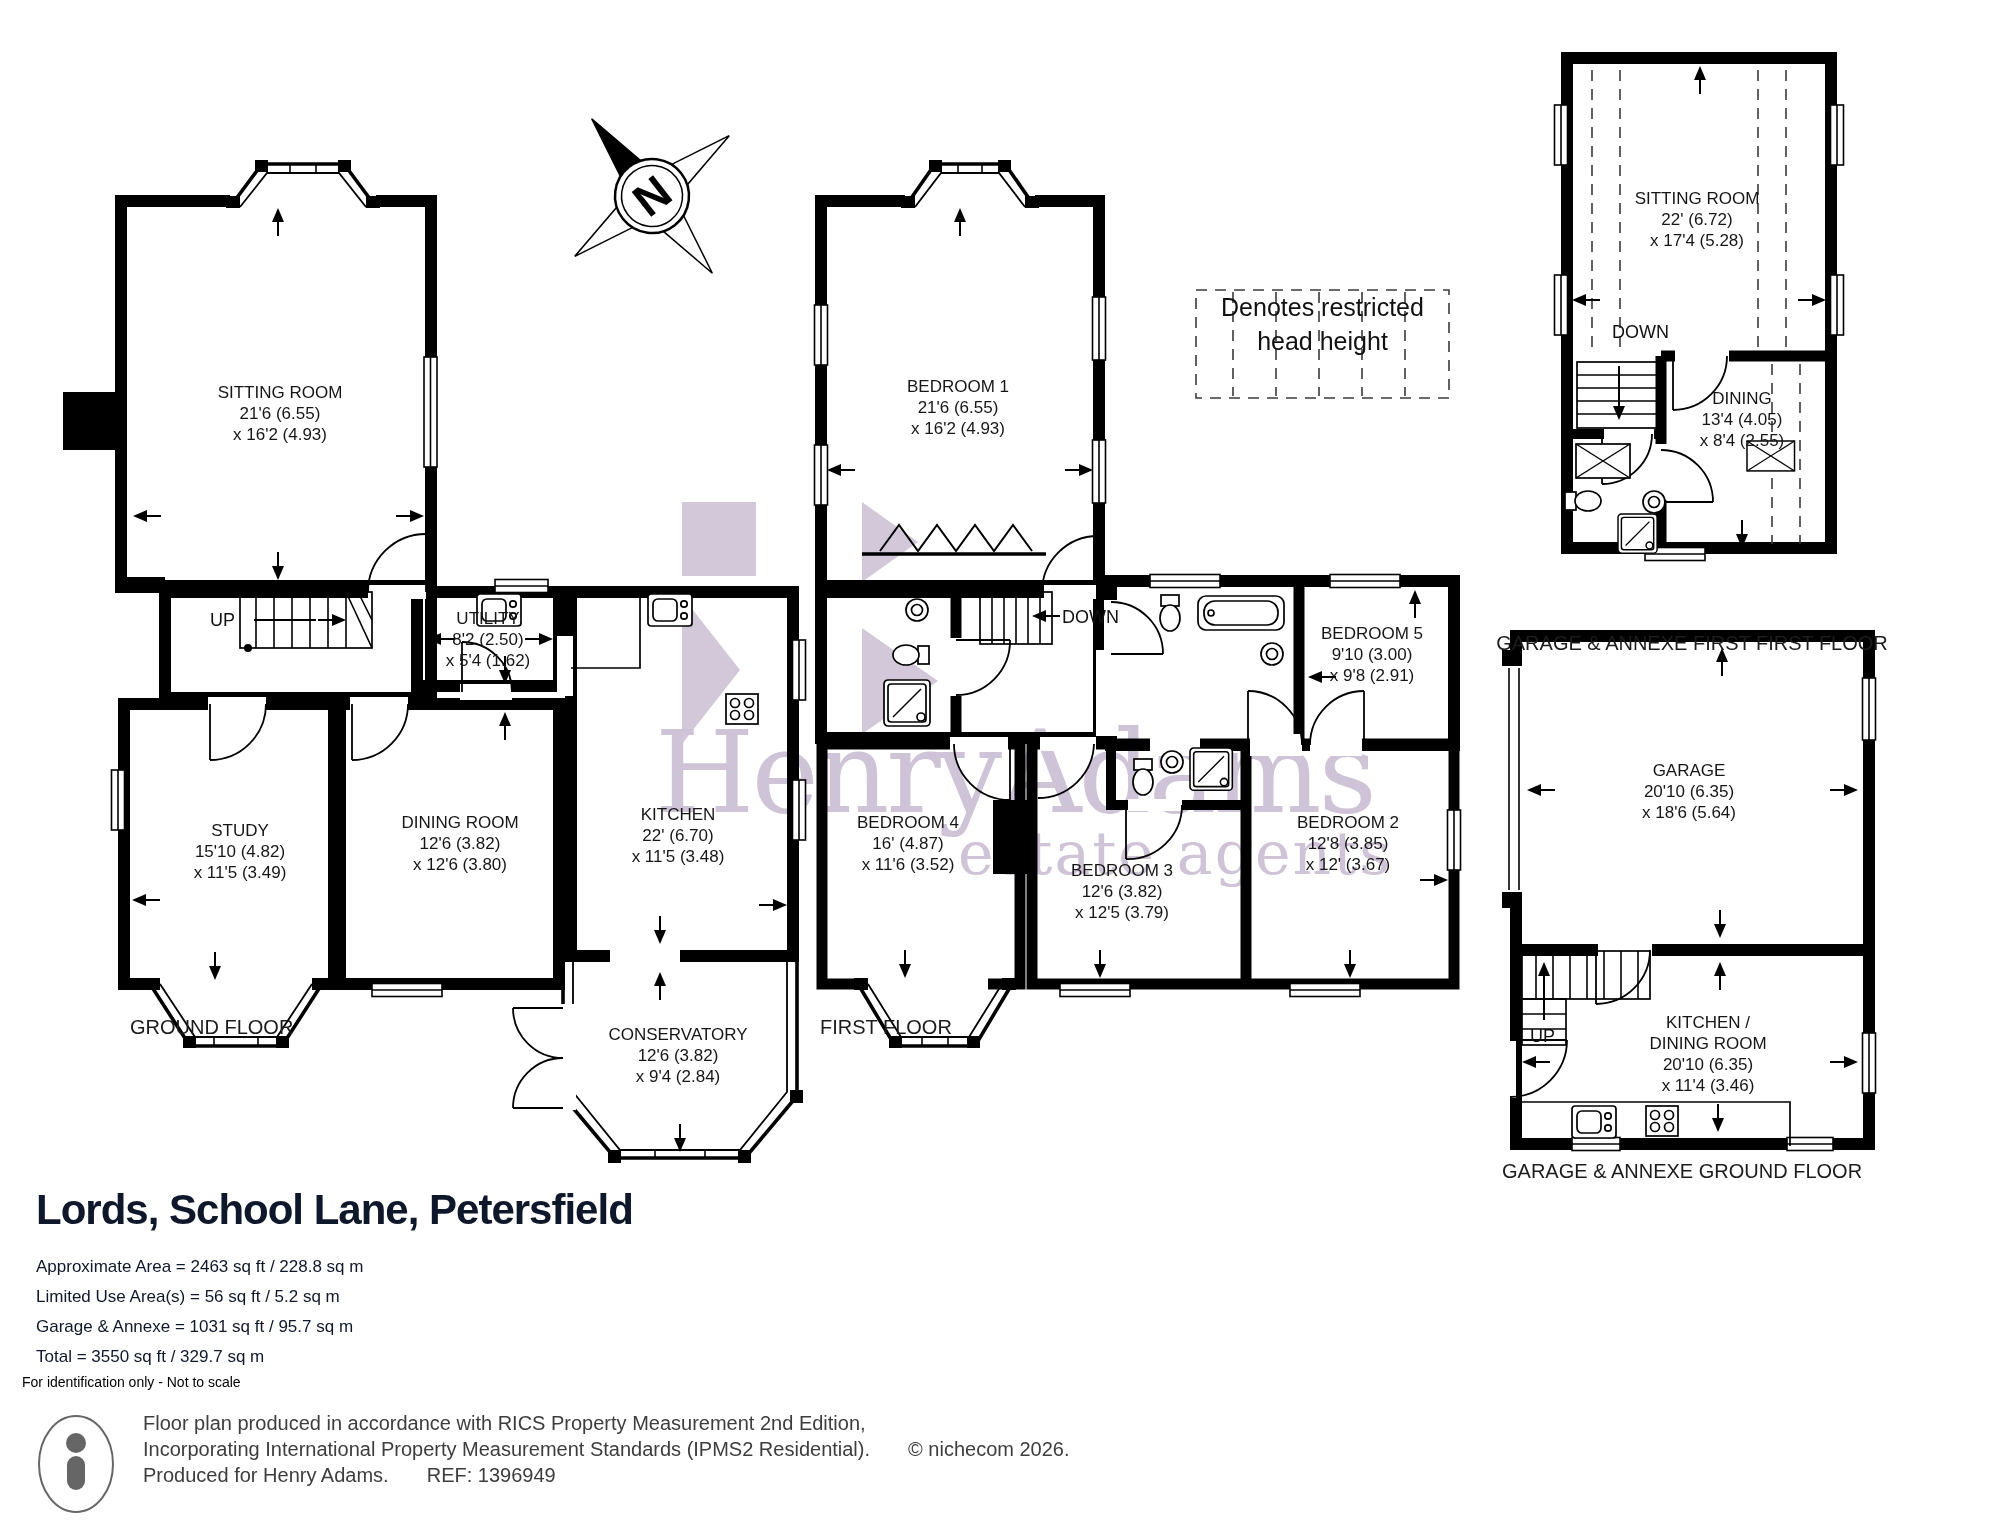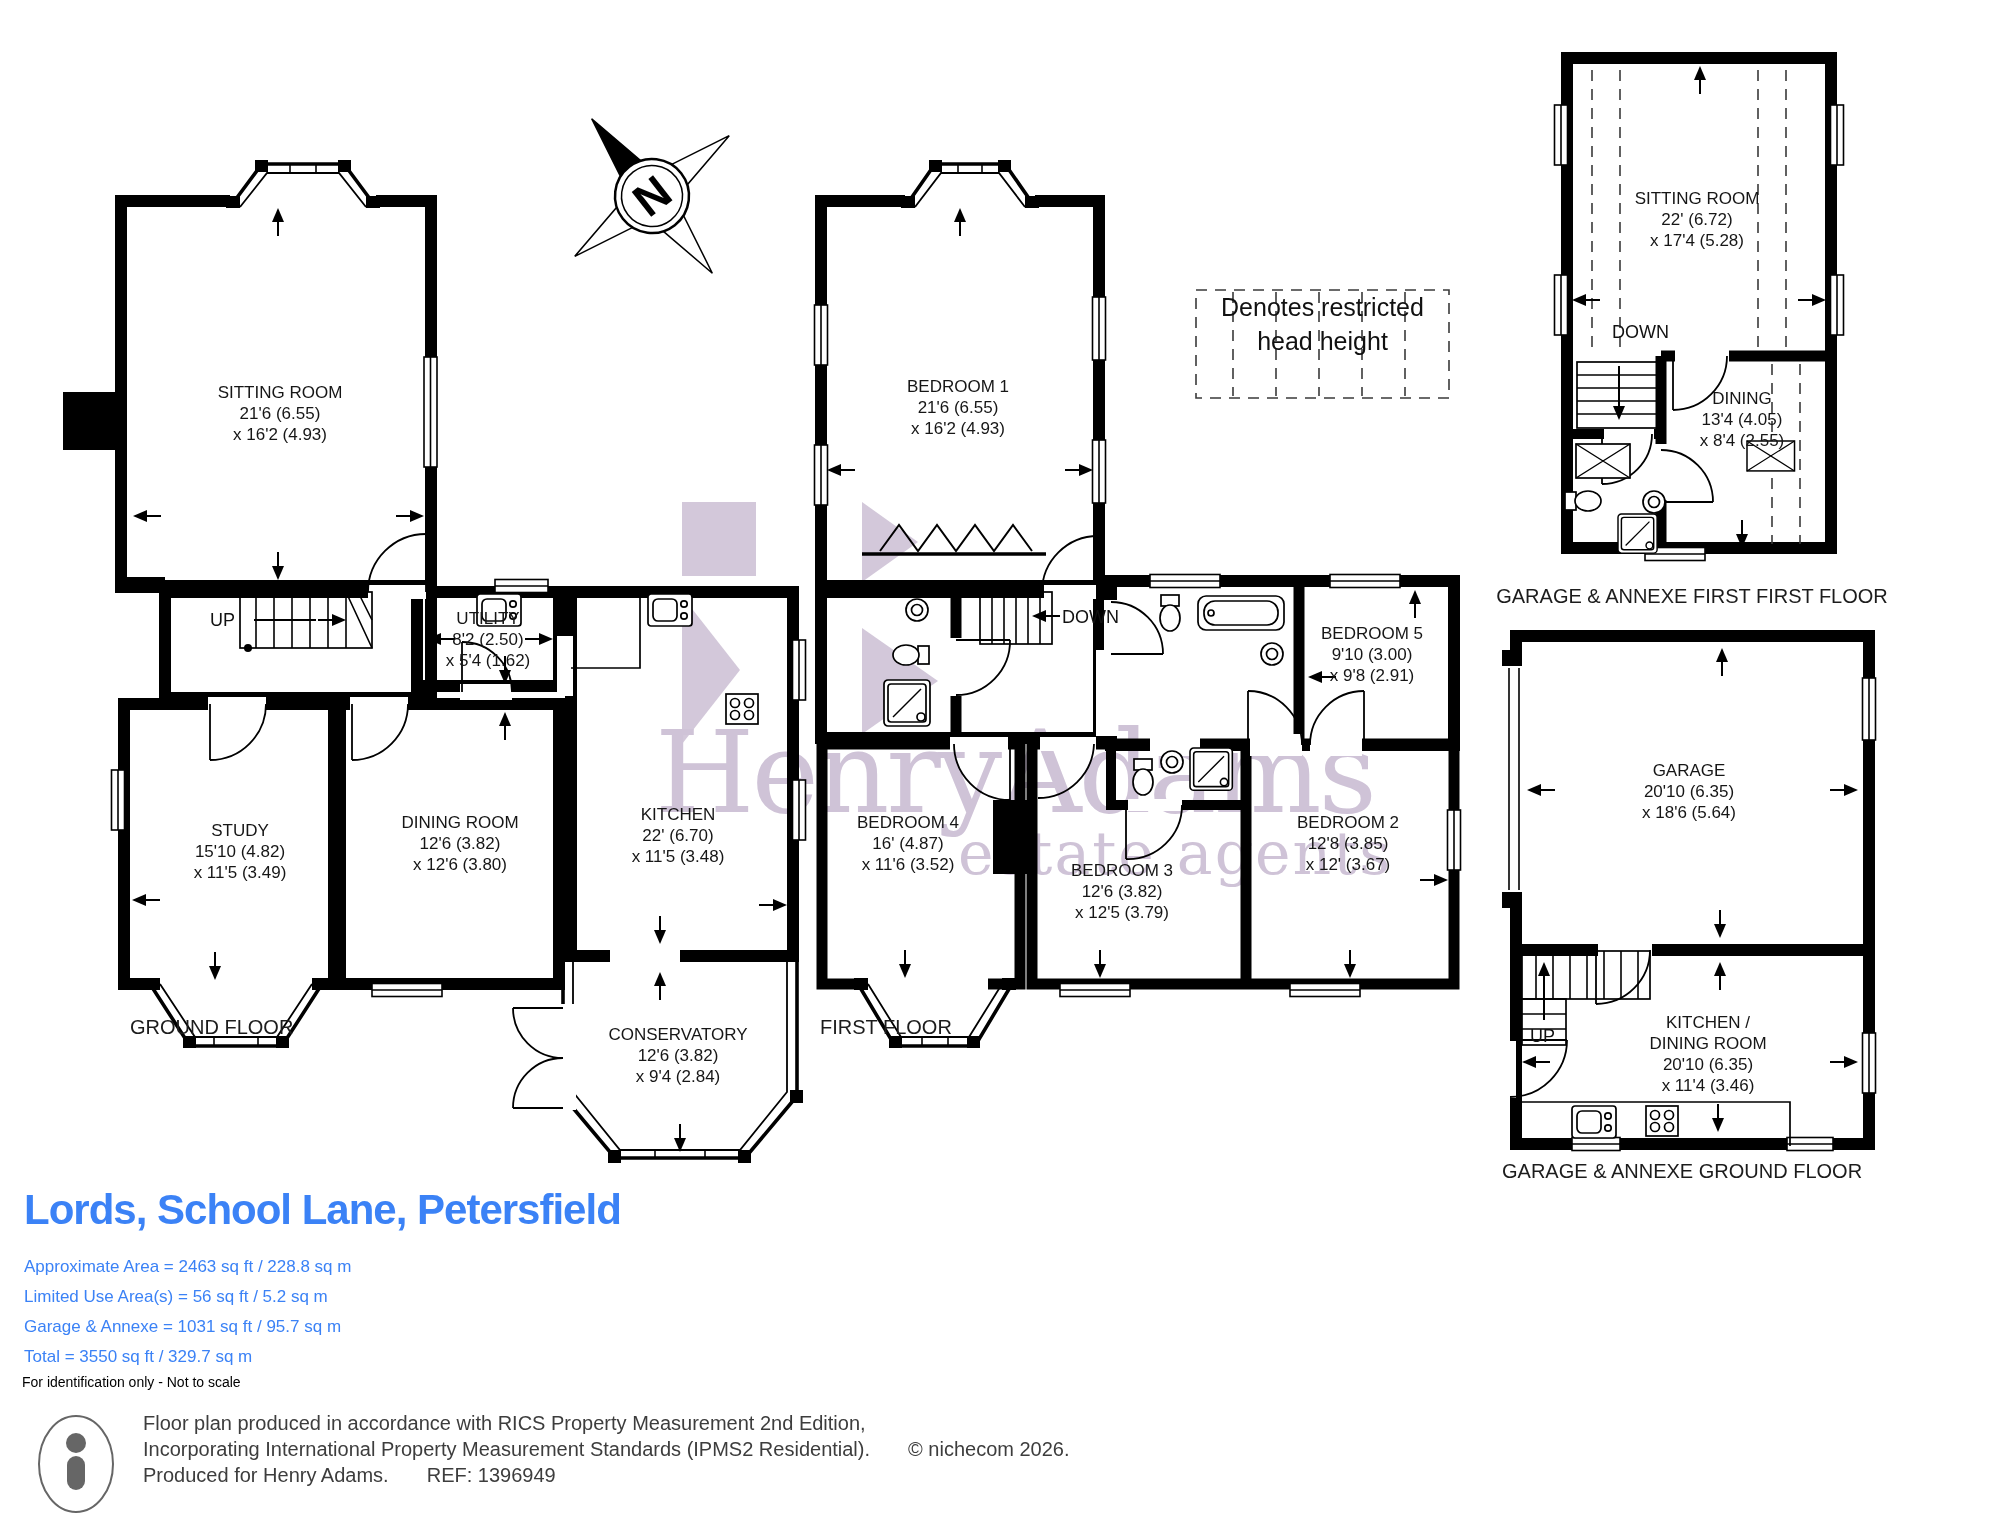--- a/index.html
+++ b/index.html
@@ -20,33 +20,33 @@
   .leaf{stroke:#000;stroke-width:1.8;}
   .tread{stroke:#000;stroke-width:1.6;}
   .winr{fill:#fff;stroke:#000;stroke-width:1.6;}
   .winl{stroke:#000;stroke-width:1.6;}
   .dash{fill:none;stroke:#3a3a3a;stroke-width:1.6;stroke-dasharray:11 8;}
   .grayline{stroke:#666;stroke-width:2;fill:none;}
   
   .room-label{position:absolute;transform:translateX(-50%);text-align:center;z-index:3;
       font-size:17px;line-height:21px;color:#161616;white-space:nowrap;}
   .floor-label{position:absolute;z-index:3;font-size:20px;color:#1c1c1c;white-space:nowrap;}
-  .floor-label.centered{transform:translateX(-50%);}
+  .floor-label.centered{transform:translateX(-50%);margin-top:47px;}
   .stair-label{position:absolute;z-index:3;font-size:18px;color:#111;white-space:nowrap;}
   #legend{position:absolute;left:1196px;top:290px;width:253px;height:108px;z-index:3;
       display:flex;flex-direction:column;align-items:center;
       font-size:25px;line-height:34px;color:#111;}
   #watermark{position:absolute;left:0;top:0;width:100%;height:100%;z-index:0;}
   .wm-brand{position:absolute;left:655px;top:706px;font-family:"DejaVu Serif",serif;
       font-size:114px;letter-spacing:-3px;color:#cfc3d7;}
   .wm-tag{position:absolute;left:958px;top:818px;font-family:"DejaVu Serif",serif;
       font-size:60px;color:#cfc3d7;letter-spacing:2px;}
   .wm-sq{position:absolute;background:#d3c8da;}
   .wm-tri{position:absolute;width:0;height:0;border-style:solid;border-color:transparent;}
-  #title-block{position:absolute;left:24px;top:1186px;z-index:3;color:#3b82f6;}
+  #title-block{position:absolute;left:36px;top:1186px;z-index:3;color:#0f172a;}
   #page-title{font-size:42px;font-weight:bold;letter-spacing:-1px;}
   .area-line{font-size:17px;line-height:30px;}
   #areas{margin-top:18px;}
   #disclaimer{position:absolute;left:22px;top:1374px;font-size:14px;color:#000;z-index:3;}
   #footer-text{position:absolute;left:143px;top:1410px;z-index:3;font-size:20px;line-height:26px;color:#3d3d3d;}
   .ft-gap{display:inline-block;margin-left:38px;}
 </style>
 </head>
 <body>
 

